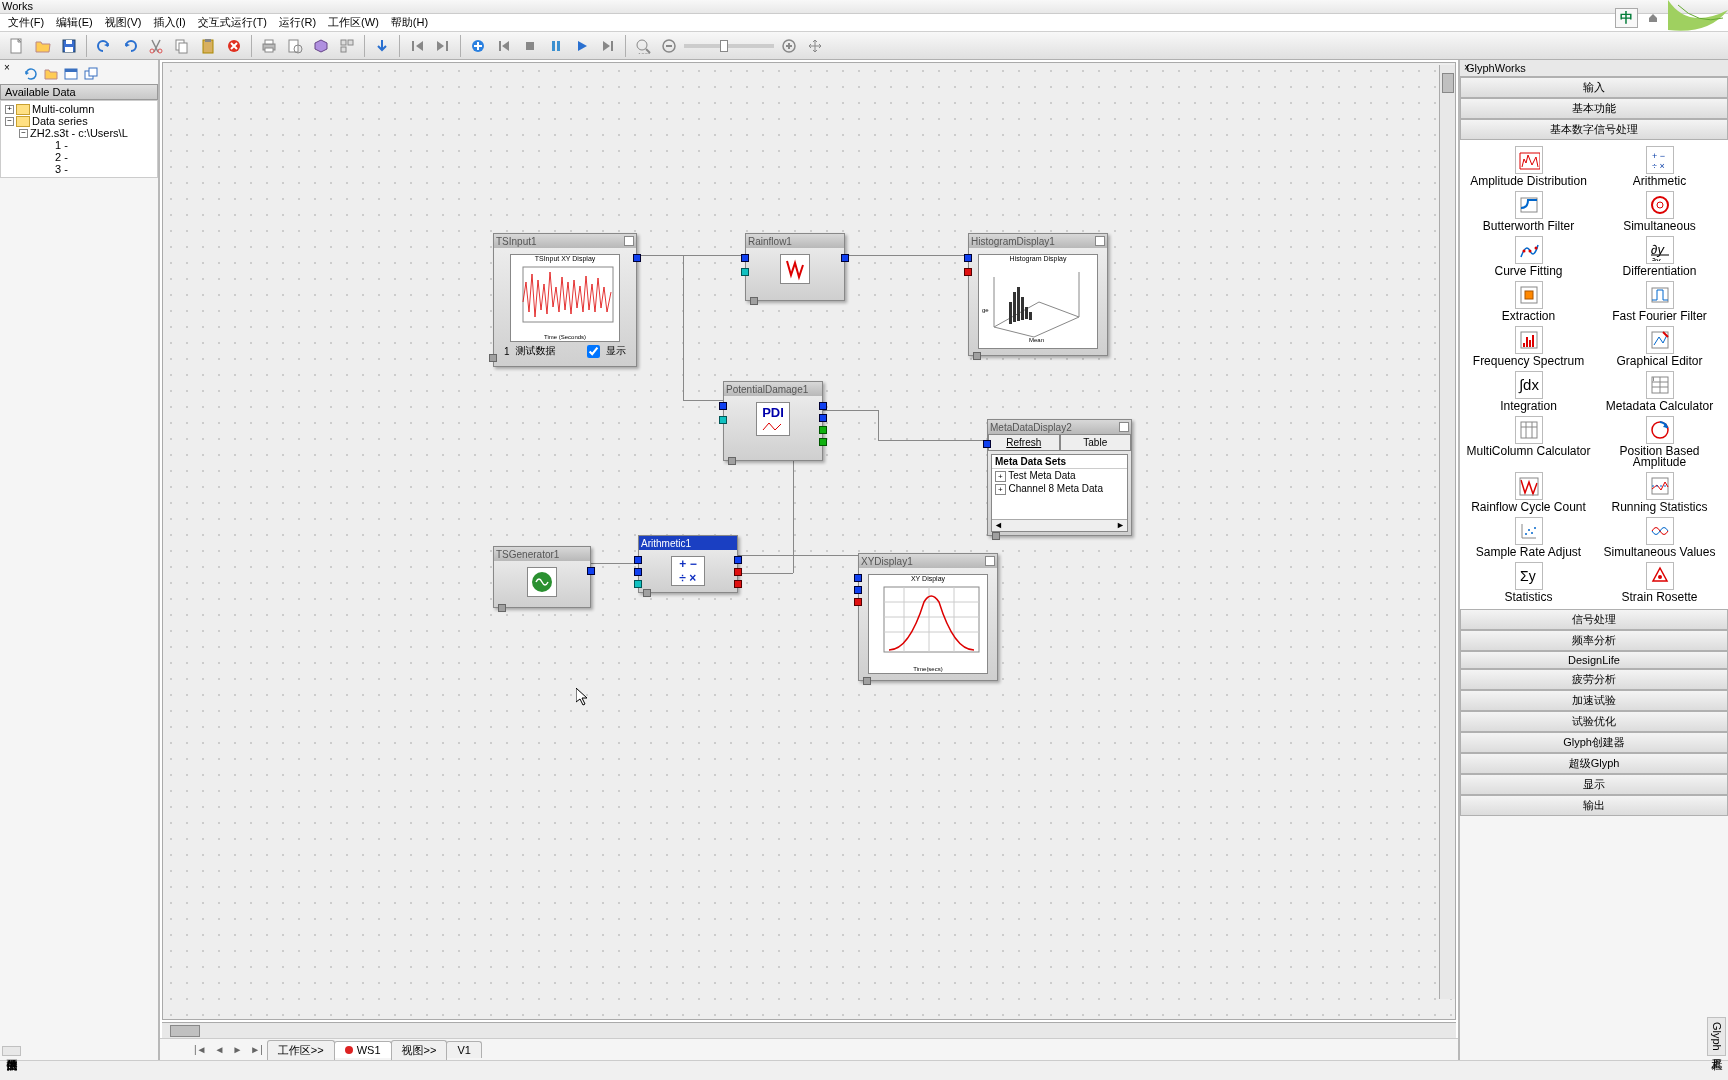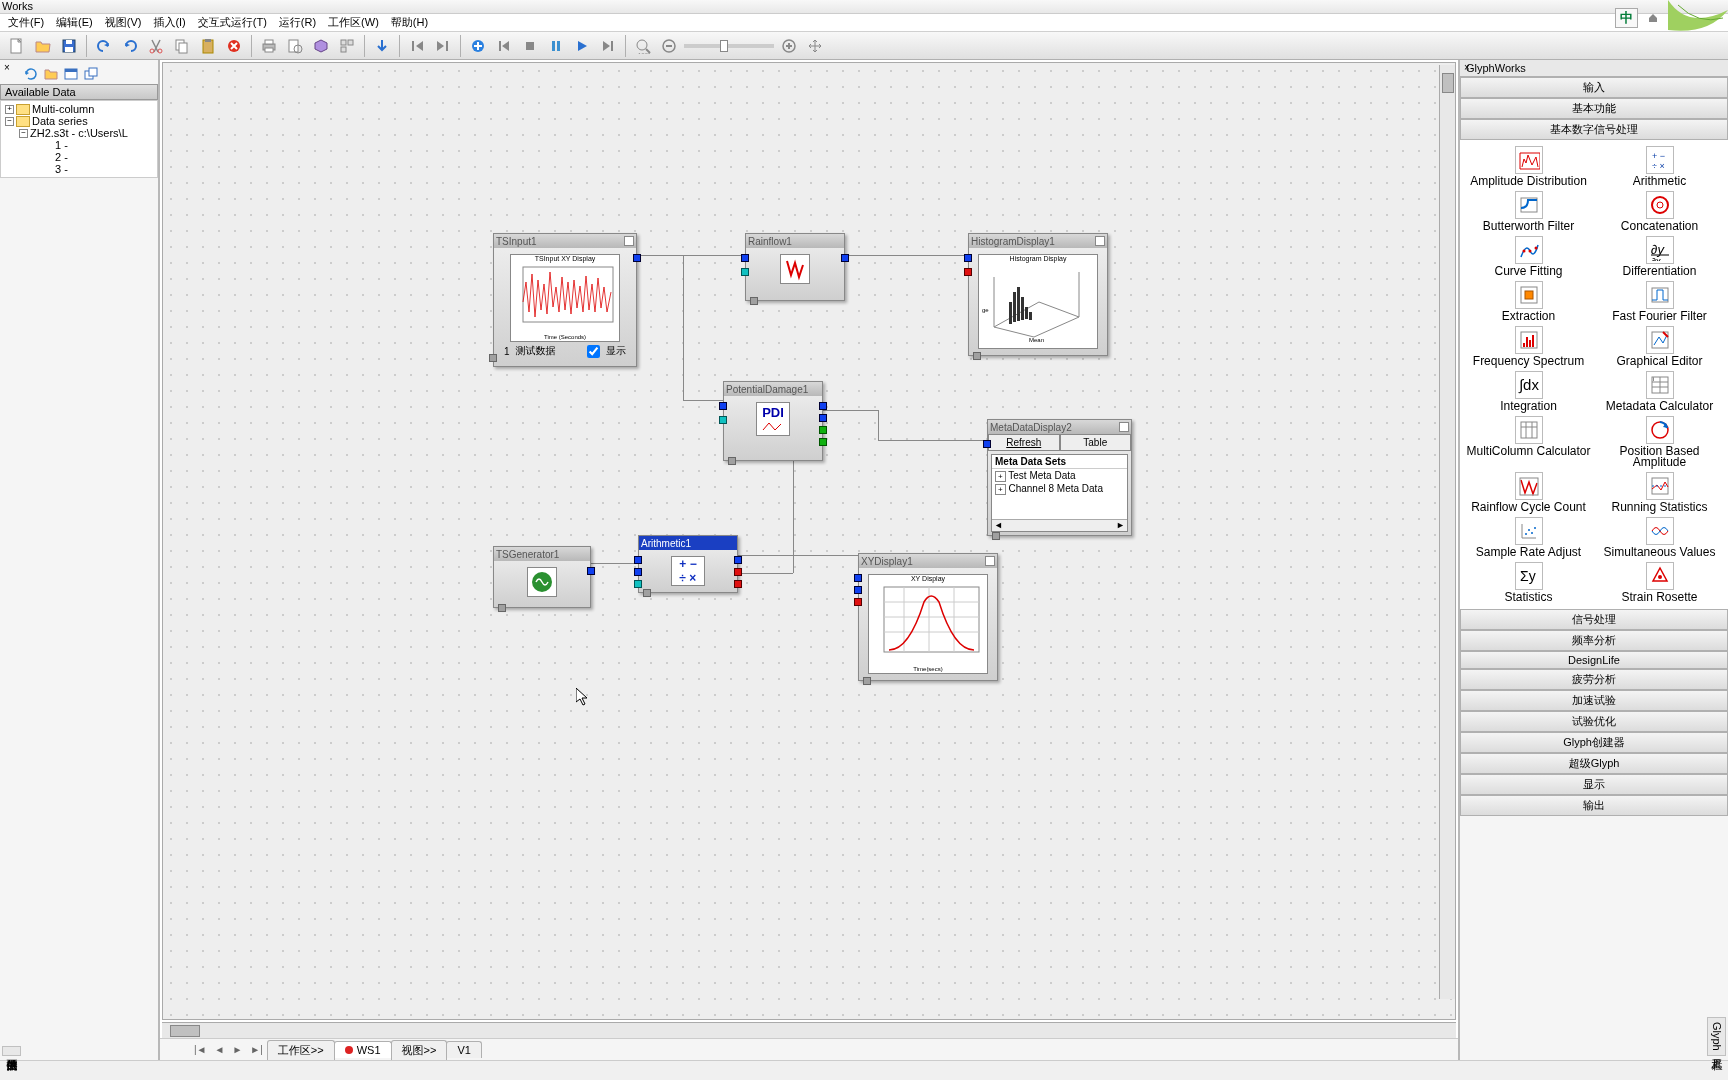--- a/index.html
+++ b/index.html
@@ -577,21 +577,21 @@
           </div>
           <div class="lbl">Butterworth Filter</div>
         </div>
         <div class="tool">
           <div class="tic">
             <svg viewBox="0 0 22 22">
               <circle cx="11" cy="11" r="8" fill="none" stroke="#d00" stroke-width="2"></circle>
               <circle cx="11" cy="11" r="3" fill="none" stroke="#d00"></circle>
             </svg>
           </div>
-          <div class="lbl">Concatenation</div>
+          <div class="lbl">Simultaneous</div>
         </div>
         <div class="tool">
           <div class="tic">
             <svg viewBox="0 0 22 22">
               <path d="M3 18 Q8 4 12 12 Q16 20 20 6" stroke="#06c" fill="none" stroke-width="1.5"></path>
               <circle cx="6" cy="12" r="1.5" fill="#d00"></circle>
               <circle cx="12" cy="12" r="1.5" fill="#d00"></circle>
               <circle cx="18" cy="9" r="1.5" fill="#d00"></circle>
             </svg>
           </div>

